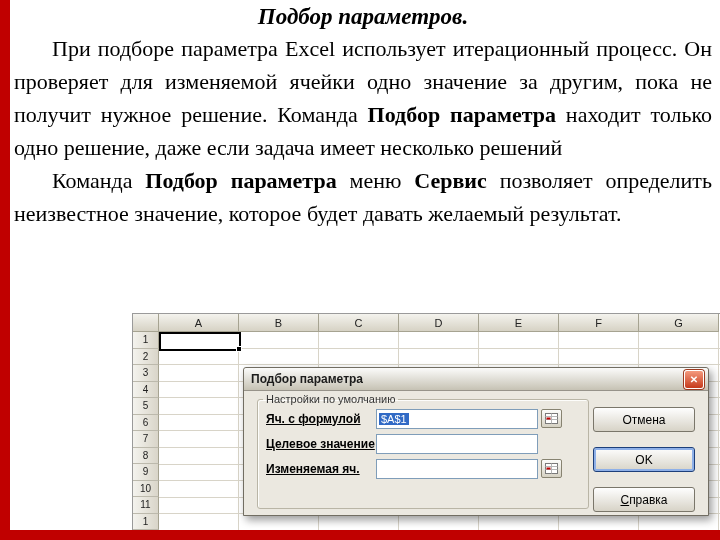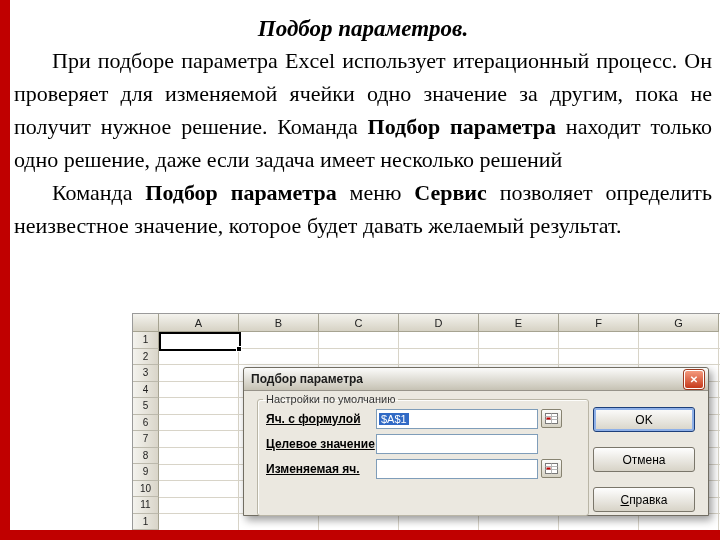--- a/index.html
+++ b/index.html
@@ -5,21 +5,21 @@
   html,body{margin:0;padding:0;background:#666;}
   .slide{
     position:relative;width:720px;height:540px;background:#ffffff;
     overflow:hidden;font-family:"Liberation Serif",serif;
   }
   
   .stripe-left{position:absolute;left:0;top:0;width:10px;height:540px;background:#c00000;}
   .stripe-bottom{position:absolute;left:0;bottom:0;width:720px;height:10px;background:#c00000;z-index:5;}
 
   
-  .content{position:absolute;left:14px;top:16px;width:698px;color:#000;}
+  .content{position:absolute;left:14px;top:4px;width:698px;color:#000;}
   .title{margin:0 0 2px 0;text-align:center;font-size:23px;font-weight:bold;font-style:italic;}
   .content p{margin:0;font-size:22px;line-height:33px;text-align:justify;text-indent:38px;}
   .content b{font-weight:bold;}
 
   
   .sheet{position:absolute;left:132px;top:313px;width:588px;height:217px;background:#fff;
     border:1px solid #9a9a9a;border-right:none;border-bottom:none;box-sizing:border-box;
     font-family:"Liberation Sans",sans-serif;z-index:1;}
   .sheet-head{display:flex;height:18px;}
   .corner{width:26px;box-sizing:border-box;background:linear-gradient(#f4f3ee,#d6d2c4);
@@ -44,21 +44,21 @@
   .dialog{position:absolute;left:243px;top:367px;width:464px;height:147px;
     background:#ebe8e0;border:1px solid #716d62;border-radius:3px 3px 0 0;
     box-shadow:3px 4px 8px rgba(0,0,0,.4);font-family:"Liberation Sans",sans-serif;z-index:2;}
   .titlebar{height:23px;display:flex;align-items:center;padding:0 4px 0 7px;box-sizing:border-box;
     background:linear-gradient(#fbfbfa,#c6c2b4);border-bottom:1px solid #97938a;border-radius:3px 3px 0 0;}
   .dtitle{font-size:12px;font-weight:bold;color:#1c1c1c;}
   .close{margin-left:auto;width:18px;height:17px;border:1px solid #fff;border-radius:3px;
     background:linear-gradient(#f49a7e,#c63a1c);color:#fff;font-size:10px;font-weight:bold;
     display:flex;align-items:center;justify-content:center;box-shadow:0 0 0 1px #9c3a20;cursor:default;}
   .dbody{position:absolute;left:0;right:0;top:23px;bottom:0;}
-  .group{position:absolute;left:13px;top:2px;width:330px;height:114px;margin:0;padding:0 0 7px 0;
+  .group{position:absolute;left:13px;top:2px;width:330px;height:114px;margin:0;padding:0 0 0 0;
     border:1px solid #b9b5a6;border-radius:3px;box-shadow:inset 1px 1px 0 #fdfdfb;}
   .group legend{font-size:11px;color:#333;padding:0 3px;margin-left:5px;}
   .frow{display:flex;align-items:center;height:19px;margin:6px 4px 0 8px;}
   .frow:first-of-type{margin-top:4px;}
   .flabel{flex:0 0 110px;font-size:12px;color:#000;text-decoration:underline;font-weight:bold;}
   .finput{flex:0 0 162px;height:20px;box-sizing:border-box;background:#fff;
     border:1px solid #7f9db9;display:flex;align-items:center;padding-left:2px;font-size:11px;}
   .selval{background:#316ac5;color:#fff;padding:0 2px;}
   .picker{width:21px;height:19px;margin-left:3px;box-sizing:border-box;
     background:linear-gradient(#fdfdfb,#d5d1c3);border:1px solid #878371;border-radius:2px;
@@ -162,21 +162,21 @@
                 <line x1="0.5" y1="3.5" x2="12.5" y2="3.5" stroke="#b5b5b5"></line>
                 <line x1="0.5" y1="6.5" x2="12.5" y2="6.5" stroke="#b5b5b5"></line>
                 <line x1="6.5" y1="0.5" x2="6.5" y2="10.5" stroke="#b5b5b5"></line>
                 <rect x="1.5" y="4.5" width="4" height="2" fill="#c00000"></rect>
               </svg>
           </span>
         </div>
       </fieldset>
 
       <div class="btncol">
+        <button class="btn">Отмена</button>
         <button class="btn default">OK</button>
-        <button class="btn">Отмена</button>
         <button class="btn"><span class="ul">С</span><span>правка</span></button>
       </div>
     </div>
   </div>
 
   <div class="stripe-bottom"></div>
 </div>
 
 </body></html>

